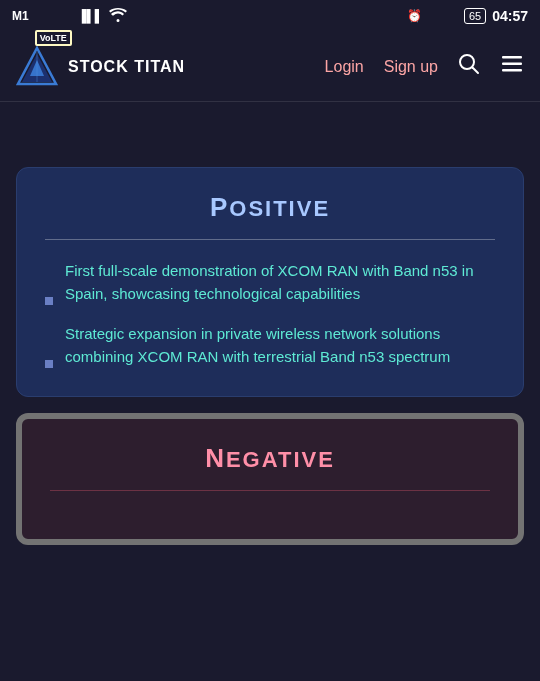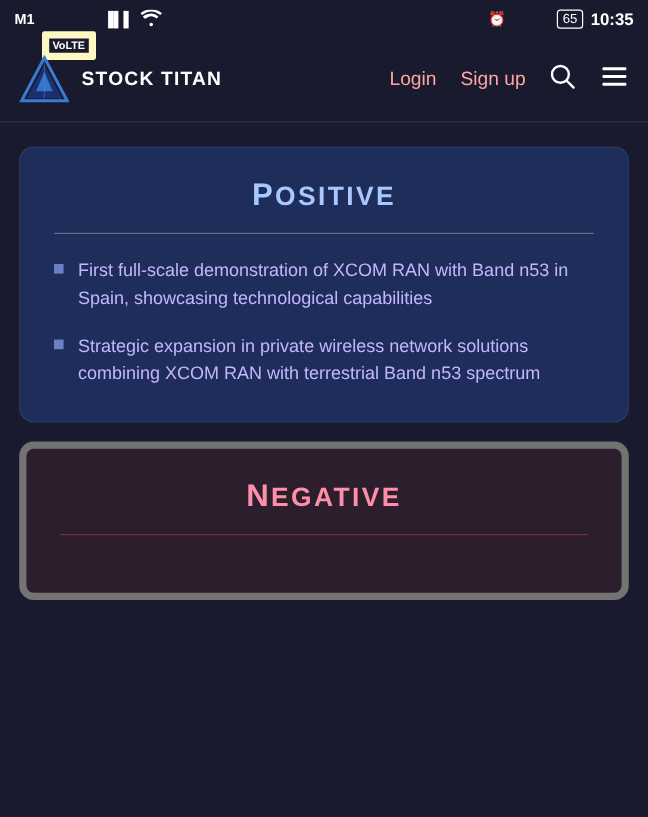--- a/index.html
+++ b/index.html
@@ -90,20 +90,21 @@
     }
 
     
     .card {
       border-radius: 12px;
       padding: 24px 28px 28px;
     }
     .card-positive {
       background-color: #1e2d5a;
       border: 1px solid #2a3d6e;
+      margin-top: 45px;
     }
     .card-negative {
       background-color: #2d1e2e;
       border: 6px solid #737373;
     }
 
     .card-title {
       text-align: center;
       font-size: 22px;
       font-weight: 900;
@@ -126,57 +127,57 @@
 
     .bullet-list {
       list-style: none;
       padding: 0;
       display: flex;
       flex-direction: column;
       gap: 18px;
     }
     .bullet-item {
       display: flex;
-      align-items: flex-start;
+      align-items: flex-end;
       gap: 12px;
-      color: #c4b5fd;
+      color: #5eead4;
       font-size: 15px;
       line-height: 1.5;
     }
     .bullet-square {
       width: 8px;
       height: 8px;
       min-width: 8px;
       margin-top: 5px;
       background-color: #6a7fc4;
     }
     .bullet-square-neg {
       background-color: #c46a7f;
     }
   </style>
 </head>
 <body>
 
 <div class="status-bar">
   <div class="status-left">
     <span>M1</span>
-    <span style="border:6px solid #fef9c3; padding:1px 3px; font-size:9px; border-radius:2px;margin-top:44px;">VoLTE</span>
+    <span style="border:2px solid #fef9c3; padding:1px 3px; font-size:9px; border-radius:2px;margin-top:44px;">VoLTE</span>
     <span>▐▌▌</span>
     <span>
       <svg width="18" height="14" viewBox="0 0 18 14" fill="white">
         <path d="M9 11a1.5 1.5 0 1 1 0 3 1.5 1.5 0 0 1 0-3zm-4.5-3.5C5.8 6.3 7.3 5.5 9 5.5s3.2.8 4.5 2L15 6c-1.7-1.7-4-2.7-6-2.7S3.7 4.3 2 6l1.5 1.5zm-3-3C3.8 2.7 6.3 1.5 9 1.5s5.2 1.2 7.5 3L18 3C15.3.8 12.3 0 9 0S2.7.8 0 3l1.5 1.5z"></path>
       </svg>
     </span>
   </div>
   <div class="status-right">
     <span>⏰</span>
     <span style="display:inline-flex;align-items:center;gap:2px;">
       <span style="border:1.5px solid #fff;border-radius:3px;padding:1px 4px;font-size:11px;margin-left:36px;">65</span>
     </span>
-    <span style="font-size:14px;font-weight:600;">10:35</span>
+    <span style="font-size:14px;font-weight:600;">04:57</span>
   </div>
 </div>
 
 <nav class="navbar">
   <div class="logo-container">
 
     <svg class="logo-icon" viewBox="0 0 42 42" fill="none" xmlns="http://www.w3.org/2000/svg">
       <polygon points="21,2 40,38 2,38" fill="none" stroke="#3a7bd5" stroke-width="2.5"></polygon>
       <polygon points="21,8 36,36 6,36" fill="#1e3a8a" opacity="0.7"></polygon>
       <path d="M21 14 L28 30 L14 30 Z" fill="#3a7bd5" opacity="0.9"></path>

